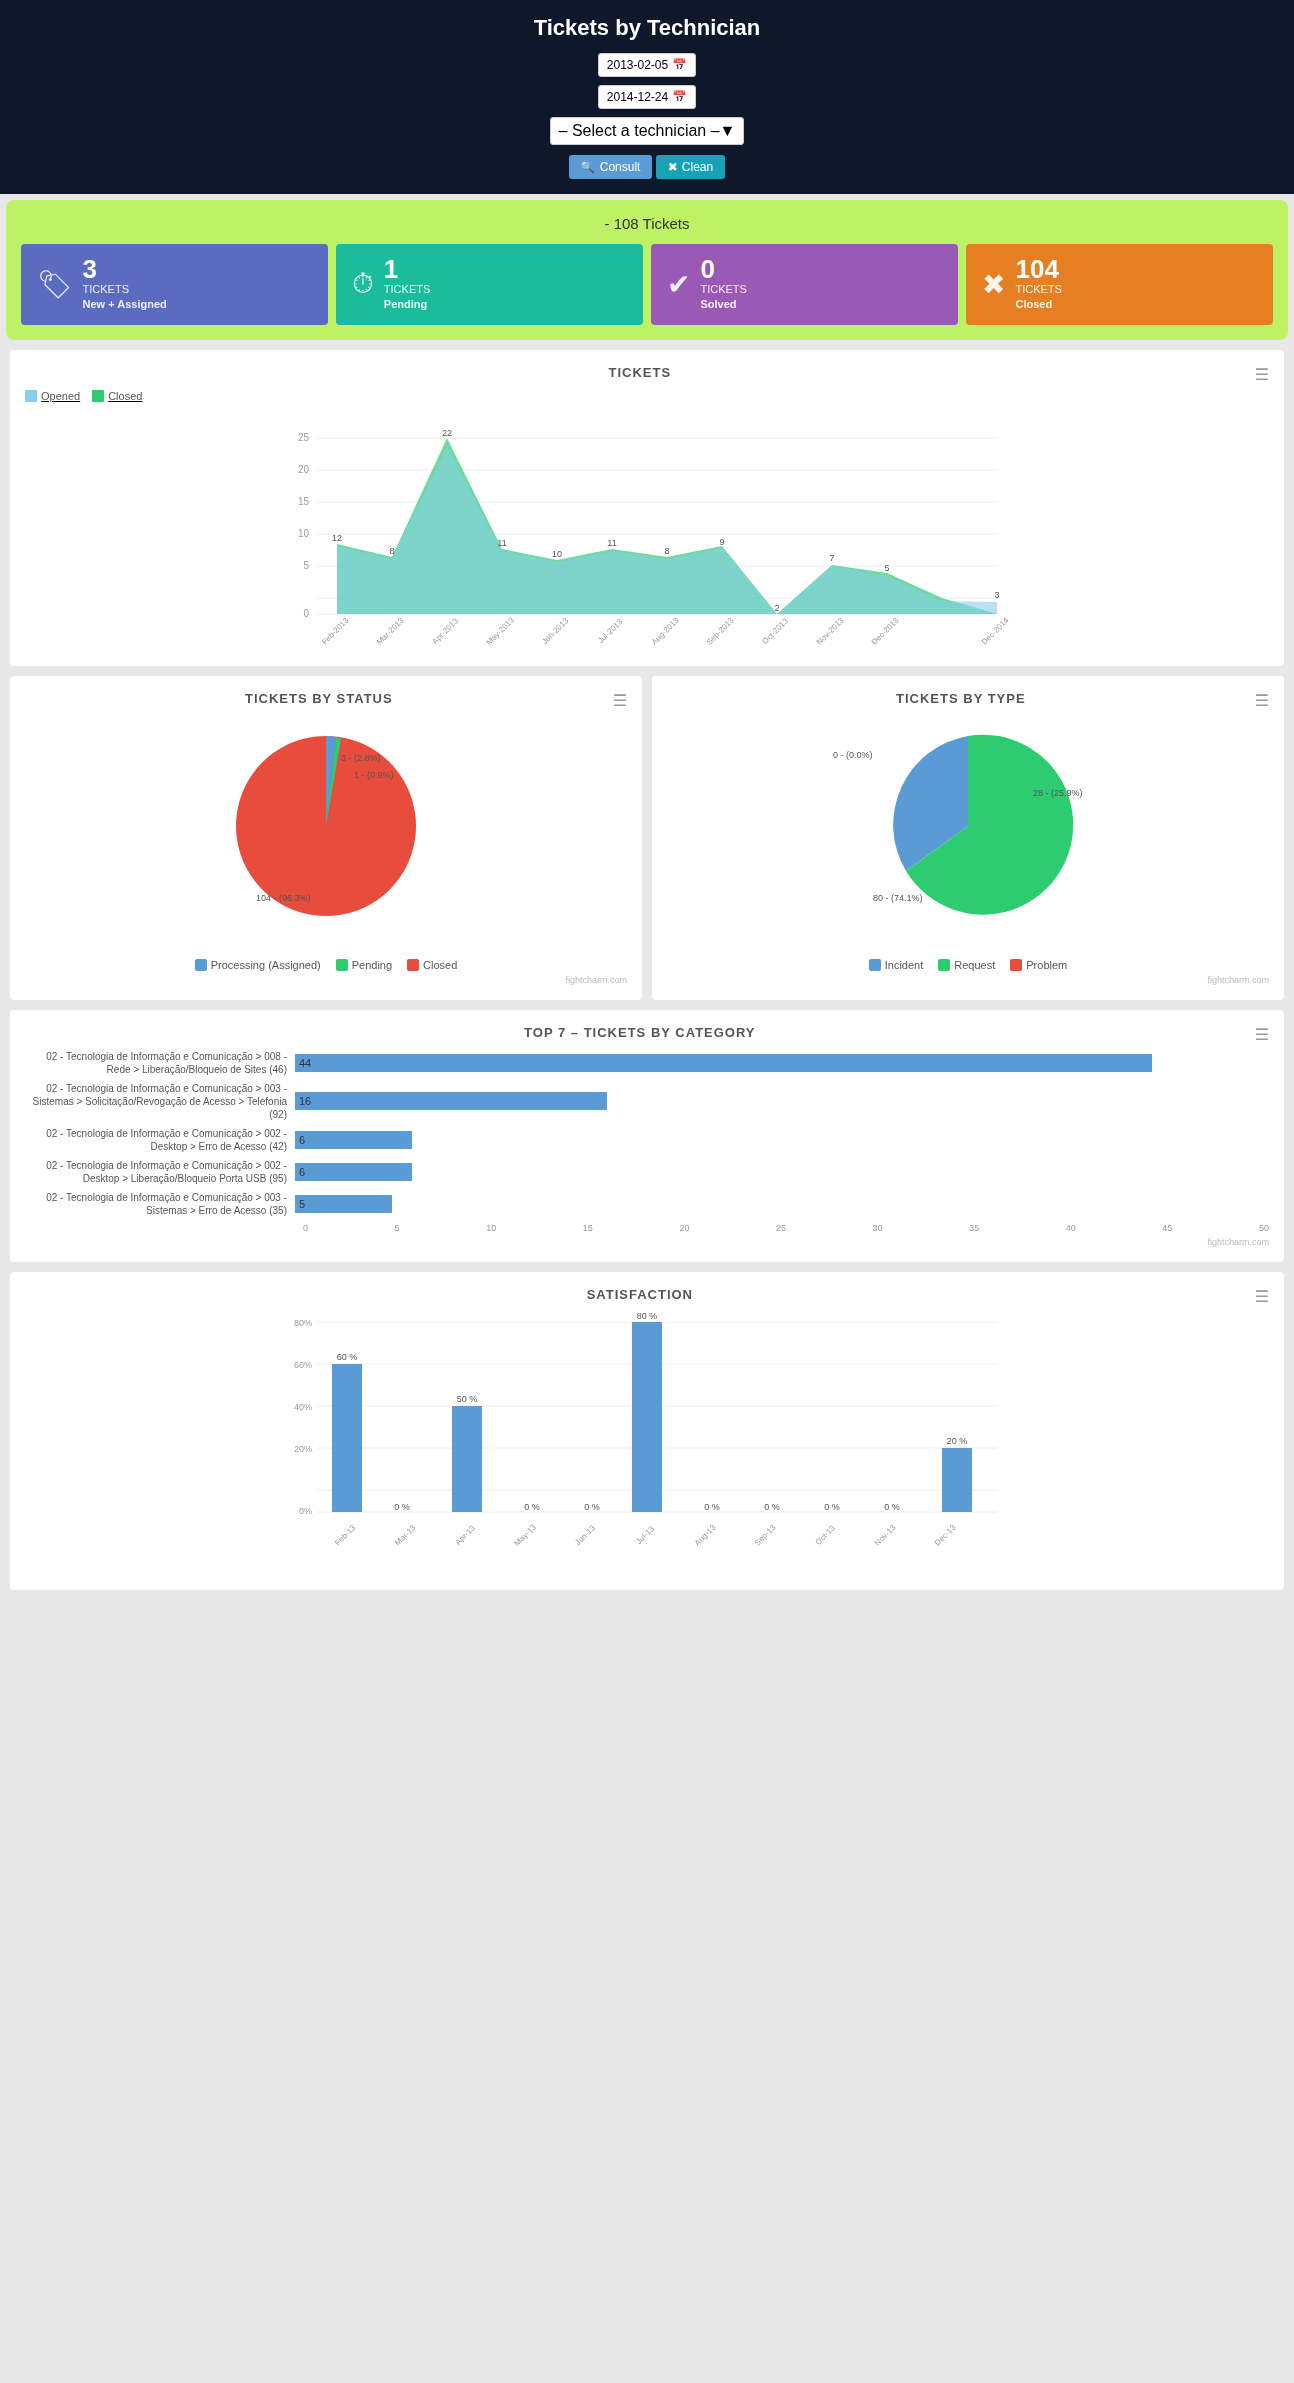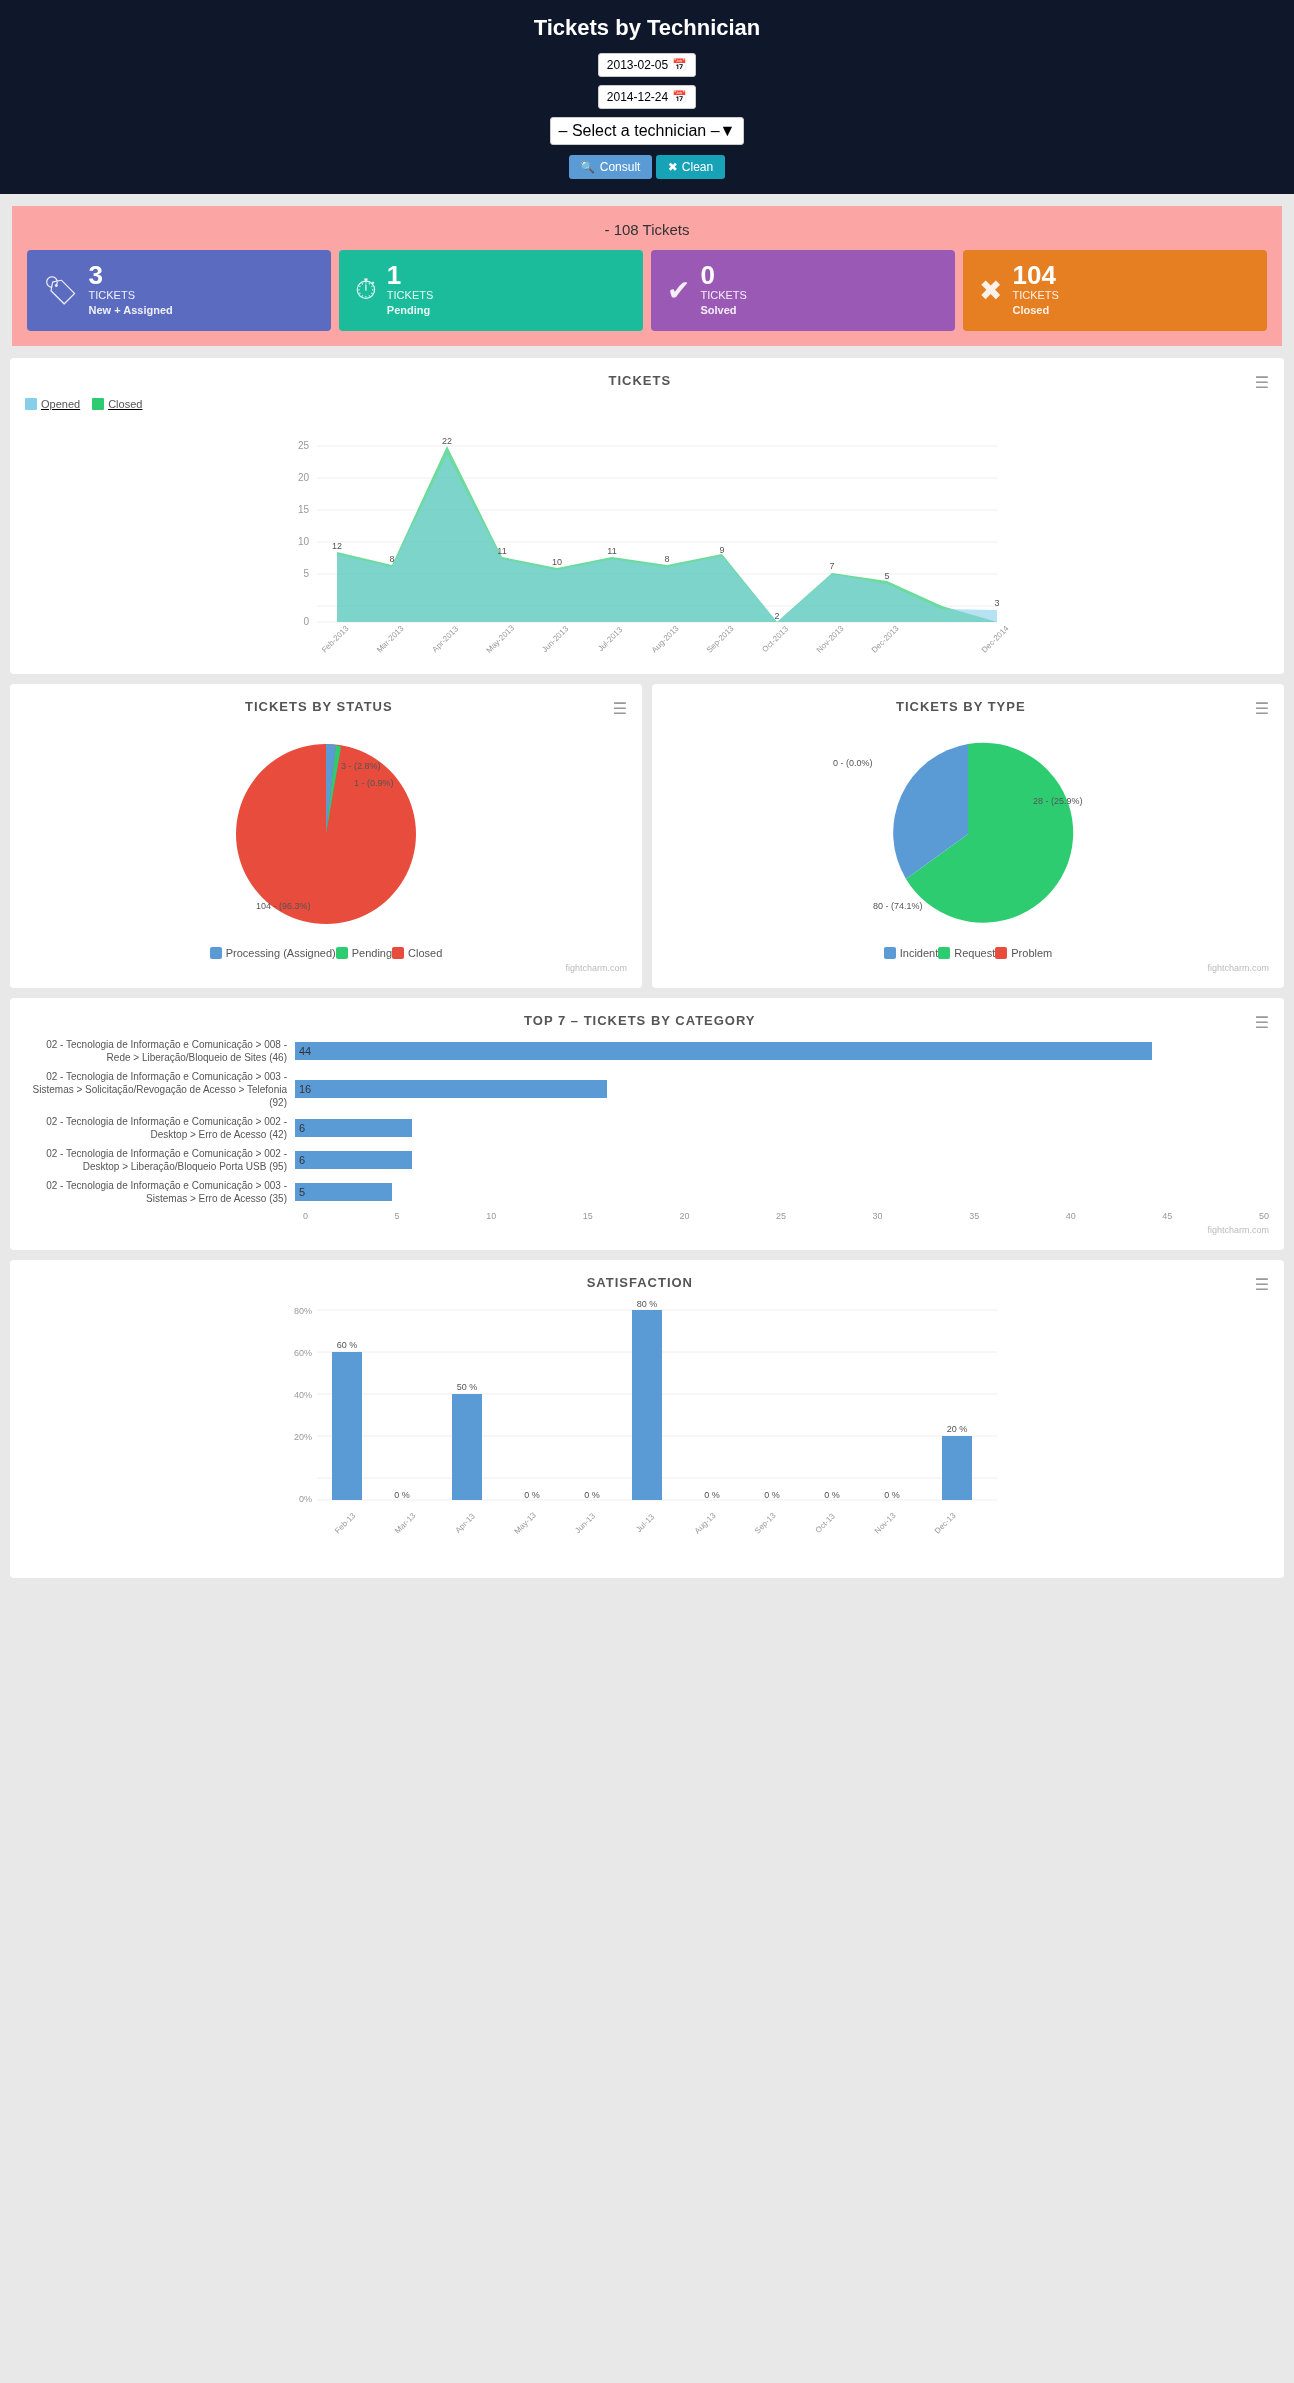--- a/index.html
+++ b/index.html
@@ -6,21 +6,21 @@
     body { font-family: Arial, sans-serif; background: #e8e8e8; font-size: 12px; }
 
     .header { background: #0f172a; padding: 15px; text-align: center; }
     .header h1 { color: white; font-size: 22px; font-weight: bold; margin-bottom: 12px; }
     .header .controls { display: flex; justify-content: center; align-items: center; gap: 8px; margin-bottom: 10px; flex-direction: column; }
     .header .date-input { background: white; border: 1px solid #ccc; padding: 4px 8px; border-radius: 3px; font-size: 12px; display: flex; align-items: center; gap: 4px; }
     .header .select-tech { background: white; border: 1px solid #ccc; padding: 4px 8px; border-radius: 3px; font-size: 16px; min-width: 180px; display: flex; align-items: center; justify-content: space-between; }
     .header .btn-consult { background: #5b9bd5; color: white; border: none; padding: 5px 12px; border-radius: 3px; font-size: 12px; cursor: pointer; display: inline-flex; align-items: center; gap: 4px; }
     .header .btn-clean { background: #17a2b8; color: white; border: none; padding: 5px 12px; border-radius: 3px; font-size: 12px; cursor: pointer; display: inline-flex; align-items: center; gap: 4px; }
 
-    .summary-section { background: #fca5a5; margin: 12px; padding: 15px; border-radius: 0; }
+    .summary-section { background: #bef264; margin: 6px; padding: 15px; border-radius: 8px; }
     .summary-title { text-align: center; font-size: 15px; margin-bottom: 12px; color: #333; }
     .summary-cards { display: flex; gap: 8px; justify-content: center; }
     .card { display: flex; align-items: center; gap: 10px; padding: 12px 16px; border-radius: 4px; flex: 1; }
     .card-blue { background: #5b6bbf; color: white; }
     .card-teal { background: #1abc9c; color: white; }
     .card-purple { background: #9b59b6; color: white; }
     .card-orange { background: #e67e22; color: white; }
     .card-icon { font-size: 28px; opacity: 0.9; }
     .card-info { display: flex; flex-direction: column; }
     .card-number { font-size: 26px; font-weight: bold; line-height: 1; }
@@ -40,21 +40,21 @@
     svg text { font-family: Arial, sans-serif; }
 
     .bar-chart-container { position: relative; }
     .bar-chart-h { display: flex; align-items: center; margin: 6px 0; }
     .bar-label { width: 270px; text-align: right; padding-right: 8px; font-size: 10px; color: #555; line-height: 1.3; flex-shrink: 0; }
     .bar-track { flex: 1; height: 18px; position: relative; }
     .bar-fill { height: 100%; background: #5b9bd5; display: flex; align-items: center; }
     .bar-value { font-size: 11px; color: #333; margin-left: 4px; white-space: nowrap; }
 
     .chart-footer { text-align: right; font-size: 9px; color: #bbb; margin-top: 4px; }
-    .pie-legend { display: flex; justify-content: center; margin-top: 0; }
+    .pie-legend { display: flex; justify-content: center; gap: 15px; margin-top: 20px; }
     .pie-legend-item { display: flex; align-items: center; gap: 4px; font-size: 11px; color: #555; }
     .pie-legend-color { width: 12px; height: 12px; border-radius: 2px; }
   </style>
 </head>
 <body>
 
 <div class="header">
   <h1>Tickets by Technician</h1>
   <div class="controls">
     <div class="date-input">

